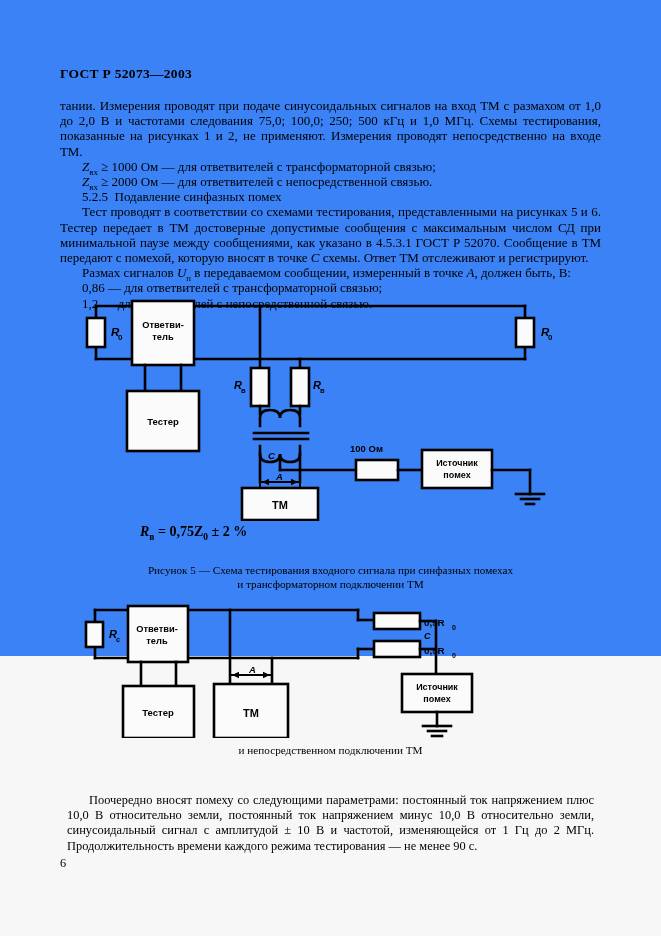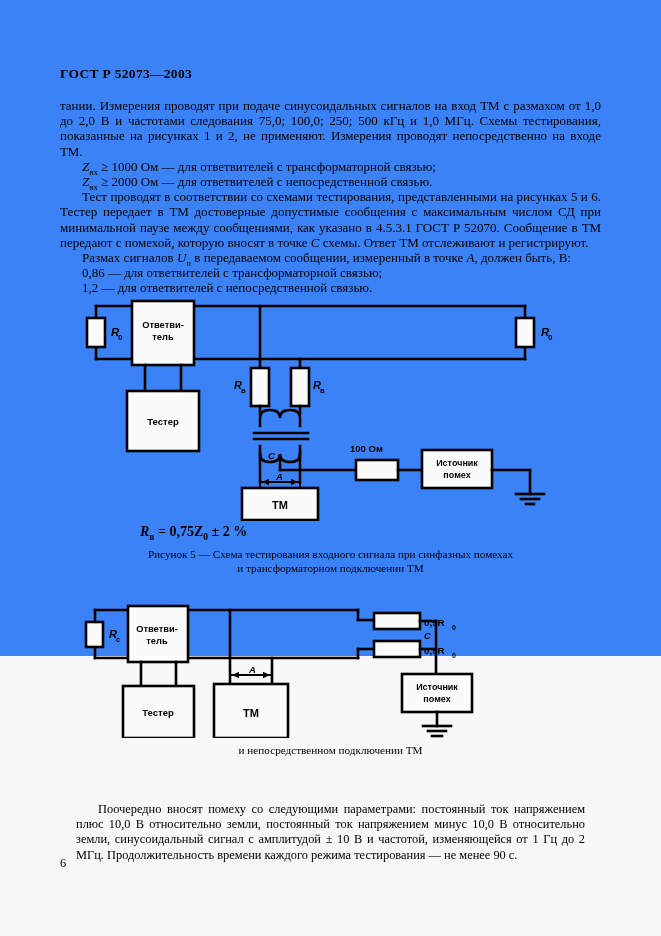--- a/index.html
+++ b/index.html
@@ -77,21 +77,21 @@
   }
   #figure5-block { top: 296px; }
   #figure6-block { top: 596px; }
 
   .figure-caption {
     text-align: center;
     font-size: 11.2px;
     line-height: 13.5px;
     width: 541px;
   }
-  #fig5-caption { position: absolute; left: 0; top: 252px; }
+  #fig5-caption { position: absolute; left: 0; top: 268px; }
   #fig6-caption { position: absolute; left: 0; top: 148px; }
 
   .formula-line {
     position: absolute;
     left: 80px;
     top: 228px;
     font-size: 14px;
     font-weight: bold;
   }
   .formula-line i { font-style: italic; }
@@ -99,21 +99,21 @@
   
   .tail-text {
     position: absolute;
     top: 786px;
     left: 0;
     width: 541px;
     font-size: 12.4px;
     line-height: 15.2px;
     text-align: justify;
   }
-  .tail-text p { margin: 16px; text-indent: 22px; text-align: justify; }
+  .tail-text p { margin: 7px; text-indent: 22px; text-align: justify; }
 
   .page-number {
     position: absolute;
     top: 856px;
     left: 0;
     font-size: 12.4px;
   }
 
   svg { display: block; }
   svg text { font-family: "Liberation Sans", "DejaVu Sans", sans-serif; }
@@ -128,20 +128,21 @@
 
     <div class="body-text">
 
       <p><span>тании. Измерения проводят при подаче синусоидальных сигналов на вход ТМ с размахом от 1,0 до 2,0 В и частотами следования 75,0; 100,0; 250; 500 кГц и 1,0 МГц. Схемы тестирования, показанные на рисунках 1 и 2, не применяют. Измерения проводят непосредственно на входе ТМ.</span></p>
 
 
       <p class="indent"><span class="formula-var">Z</span><sub>вх</sub><span> ≥ 1000 Ом — для ответвителей с трансформаторной связью;</span></p>
 
       <p class="indent"><span class="formula-var">Z</span><sub>вх</sub><span> ≥ 2000 Ом — для ответвителей с непосредственной связью.</span></p>
 
+      <p class="indent"><span>5.2.5</span>&nbsp;&nbsp;<span>Подавление синфазных помех</span></p>
 
       <p class="indent"><span>Тест проводят в соответствии со схемами тестирования, представленными на рисунках 5 и 6. Тестер передает в ТМ достоверные допустимые сообщения с максимальным числом СД при минимальной паузе между сообщениями, как указано в 4.5.3.1 ГОСТ Р 52070. Сообщение в ТМ передают с помехой, которую вносят в точке </span><span class="formula-var">C</span><span> схемы. Ответ ТМ отслеживают и регистрируют.</span></p>
 
       <p class="indent"><span>Размах сигналов </span><span class="formula-var">U</span><sub>п</sub><span> в передаваемом сообщении, измеренный в точке </span><span class="formula-var">A</span><span>, должен быть, В:</span></p>
 
       <p class="indent">0,86 — для ответвителей с трансформаторной связью;</p>
       <p class="indent">1,2 — для ответвителей с непосредственной связью.</p>
     </div>
 
     <div class="figure-block" id="figure5-block">

